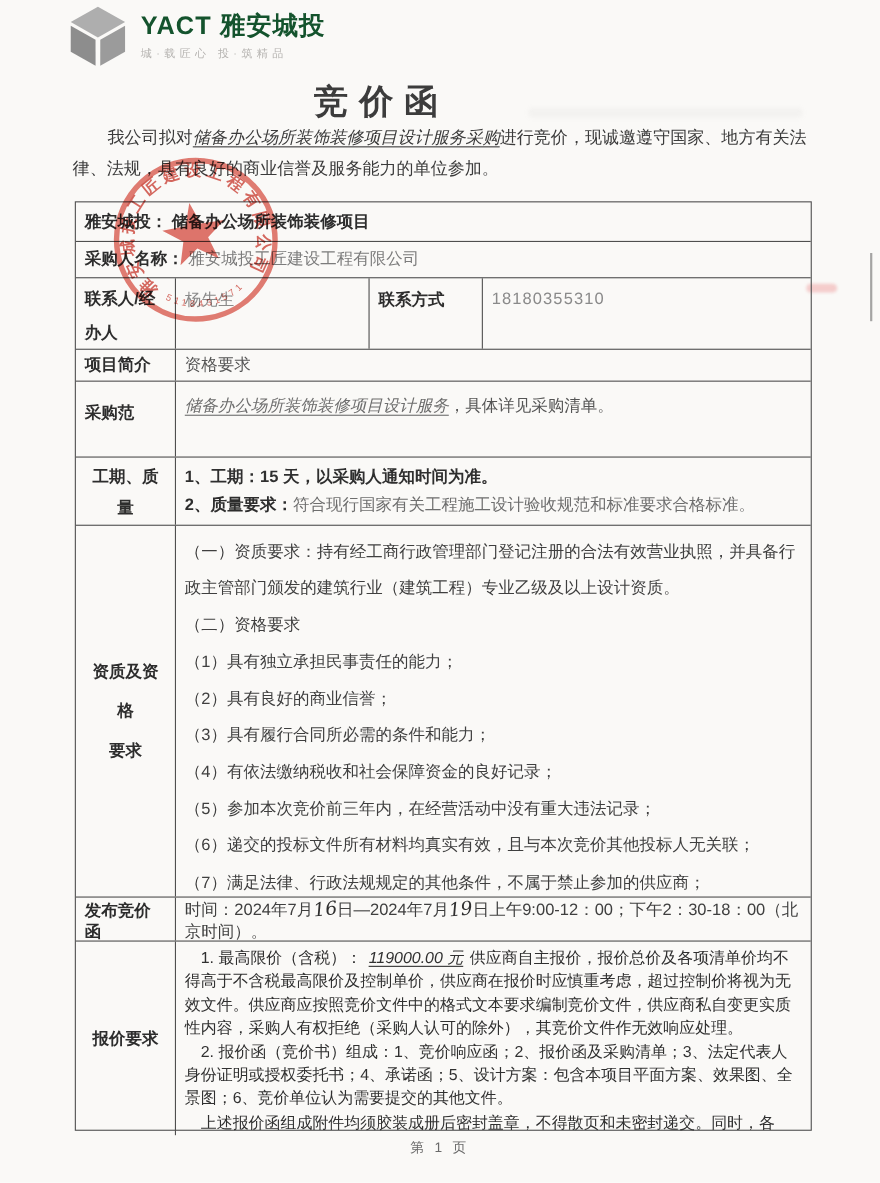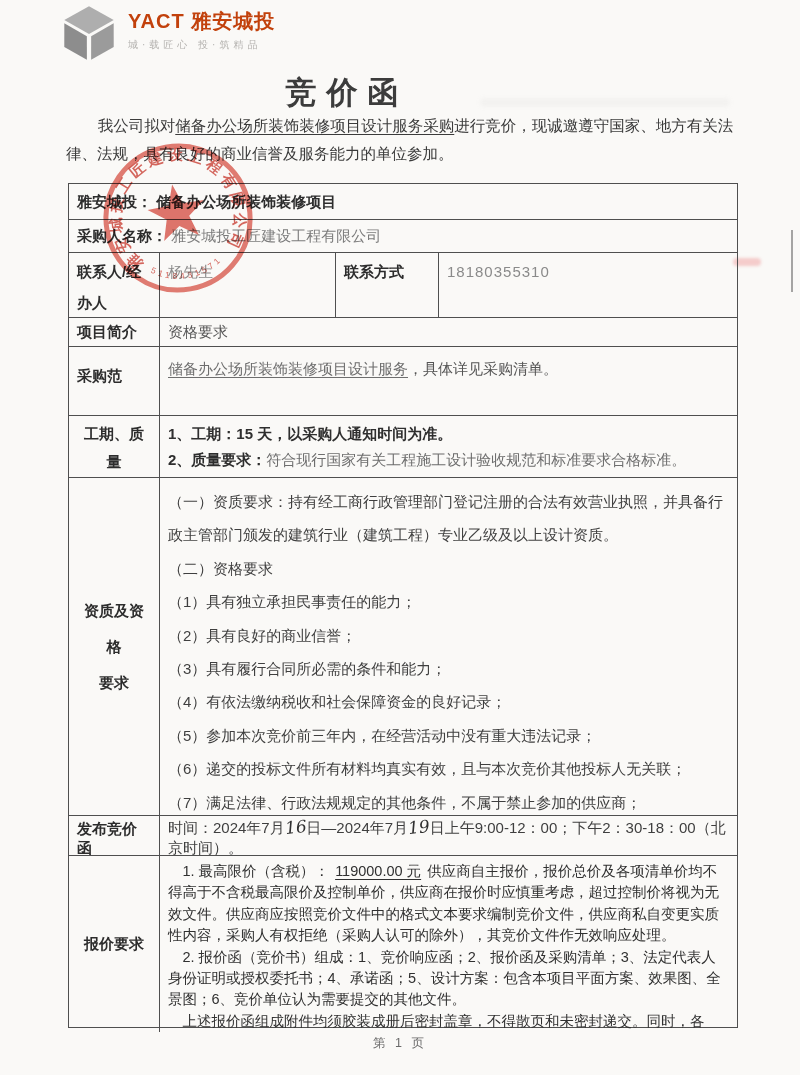--- a/index.html
+++ b/index.html
@@ -6,28 +6,28 @@
   body{
     width:800px;height:1075px;position:relative;overflow:hidden;
     background:#faf9f7;
     font-family:"Liberation Sans","DejaVu Sans",sans-serif;
     color:#3a3a3a;
   }
   
   .logo{position:absolute;left:62px;top:4px;display:flex;align-items:flex-start;}
   .logo svg{display:block;}
   .logo-text{margin-left:12px;margin-top:4px;}
-  .brand{font-size:20px;font-weight:bold;color:#c2410c;letter-spacing:1px;}
+  .brand{font-size:23px;font-weight:bold;color:#14532d;letter-spacing:1px;}
   .tagline{font-size:10px;color:#b5b3b0;letter-spacing:4px;margin-top:3px;}
   
   .doc-title{position:absolute;top:72px;left:0;width:684px;text-align:center;
     font-size:31px;font-weight:bold;color:#3c3c3c;letter-spacing:10px;text-indent:10px;}
   .intro{position:absolute;left:66px;top:112px;width:674px;
     font-size:15.5px;line-height:27.5px;color:#3b3b3b;text-indent:2.05em;}
-  .u{text-decoration:underline;text-underline-offset:3px;text-decoration-thickness:1px;}
+  .u{text-decoration:underline;text-underline-offset:3px;text-decoration-thickness:1px;font-style:italic;}
   .lite{color:#6e6e6e;}
   
   .doc-table{position:absolute;left:68px;top:183px;width:670px;height:845px;
     border:1px solid #4f4f4f;box-sizing:border-box;display:flex;flex-direction:column;
     font-size:15px;background:transparent;}
   .t-row{display:flex;border-bottom:1px solid #4f4f4f;box-sizing:border-box;flex:none;}
   .t-row.last{border-bottom:none;flex:1;}
   .cell{box-sizing:border-box;padding:0 8px;overflow:hidden;}
   .cell+.cell{border-left:1px solid #4f4f4f;}
   .lbl{font-weight:bold;color:#2d2d2d;}

